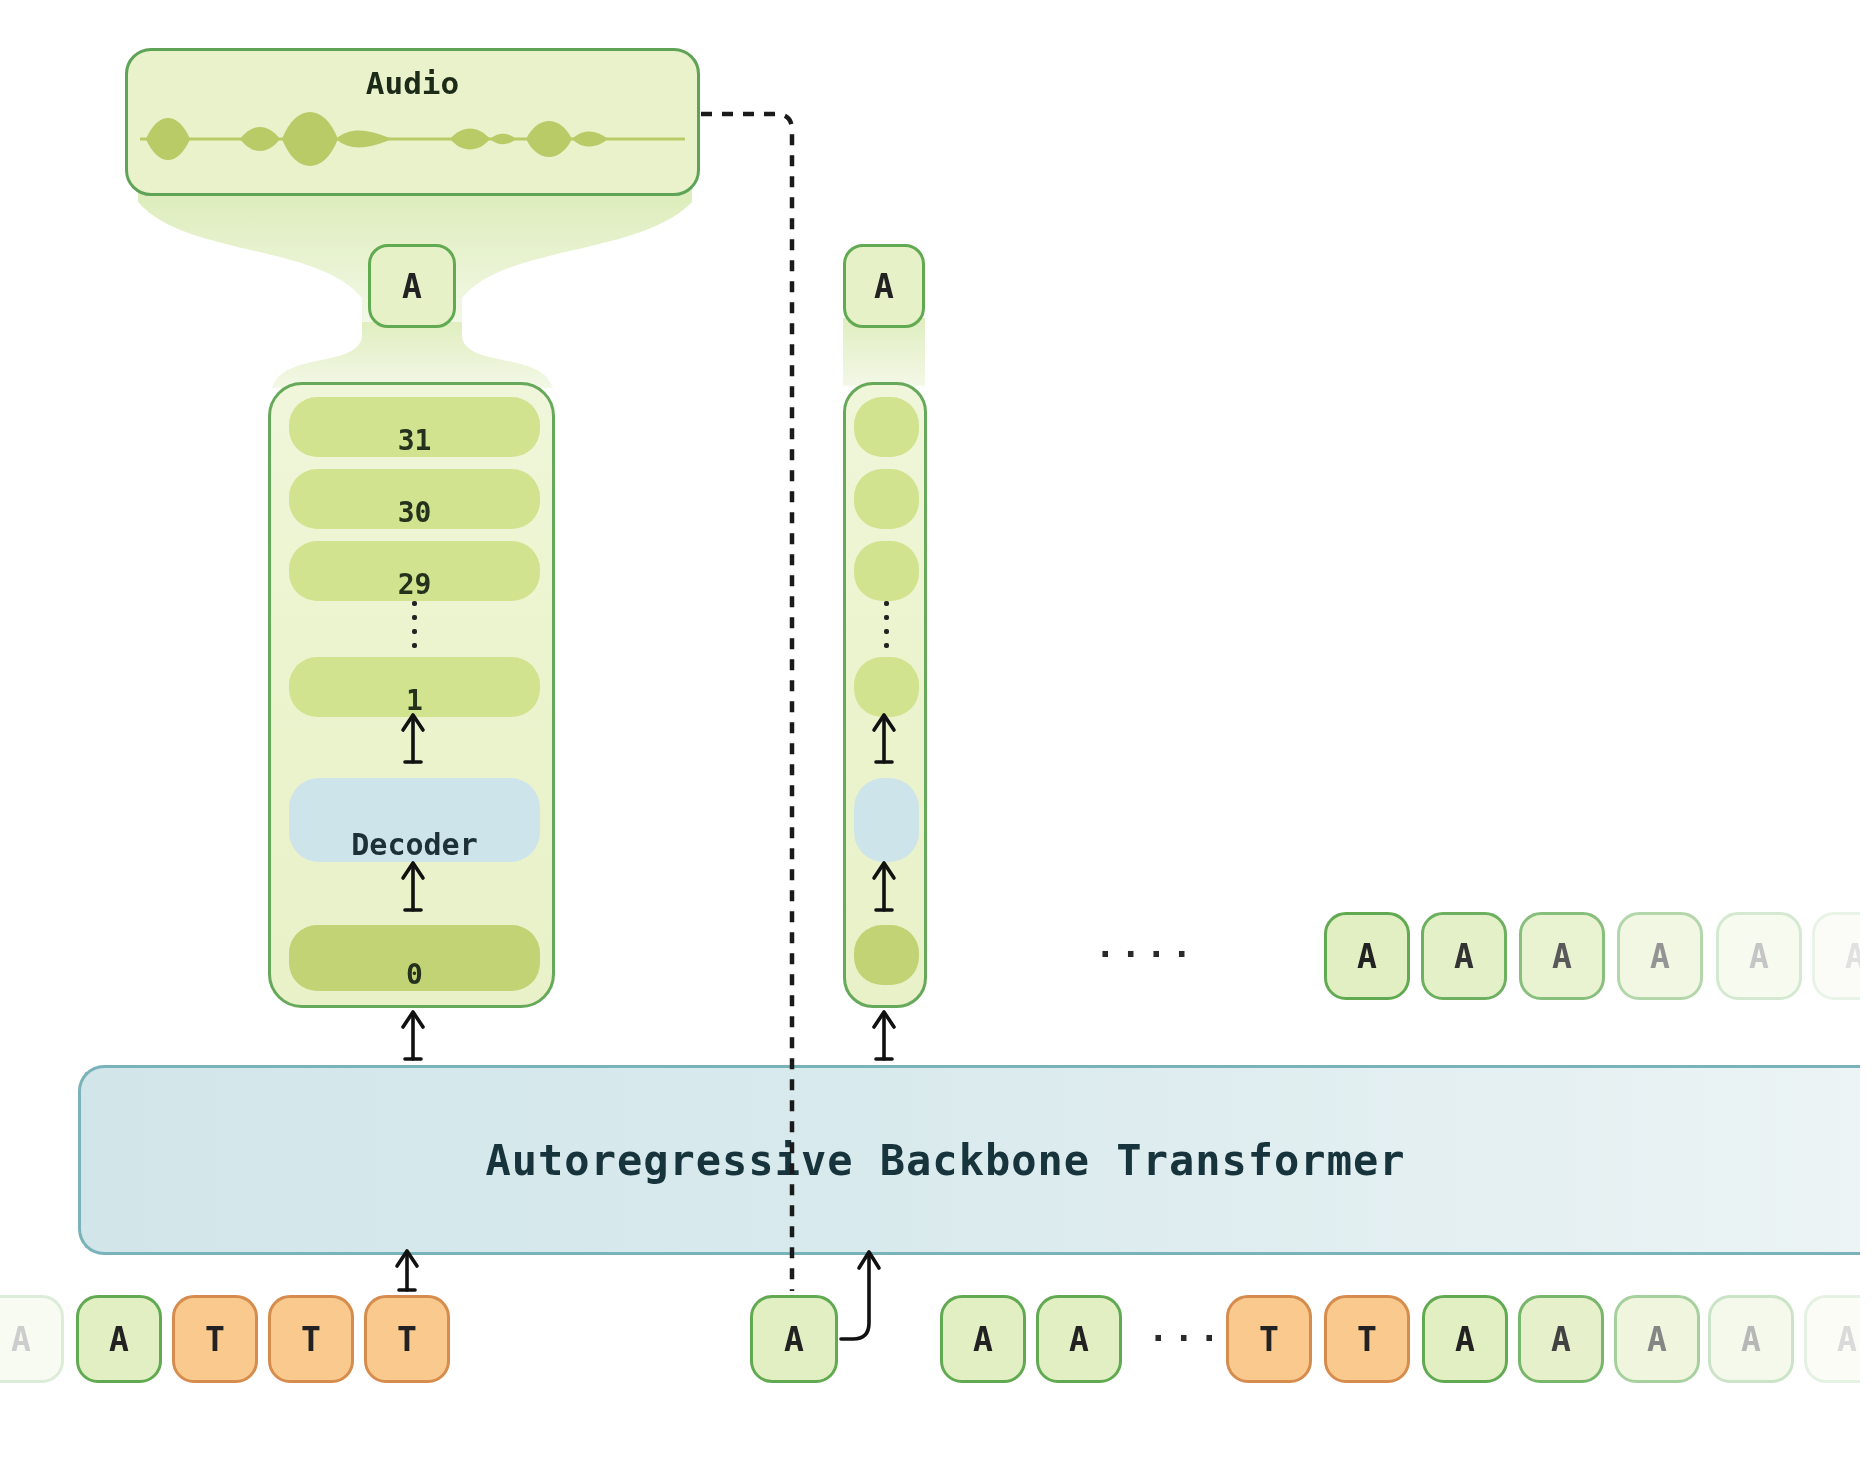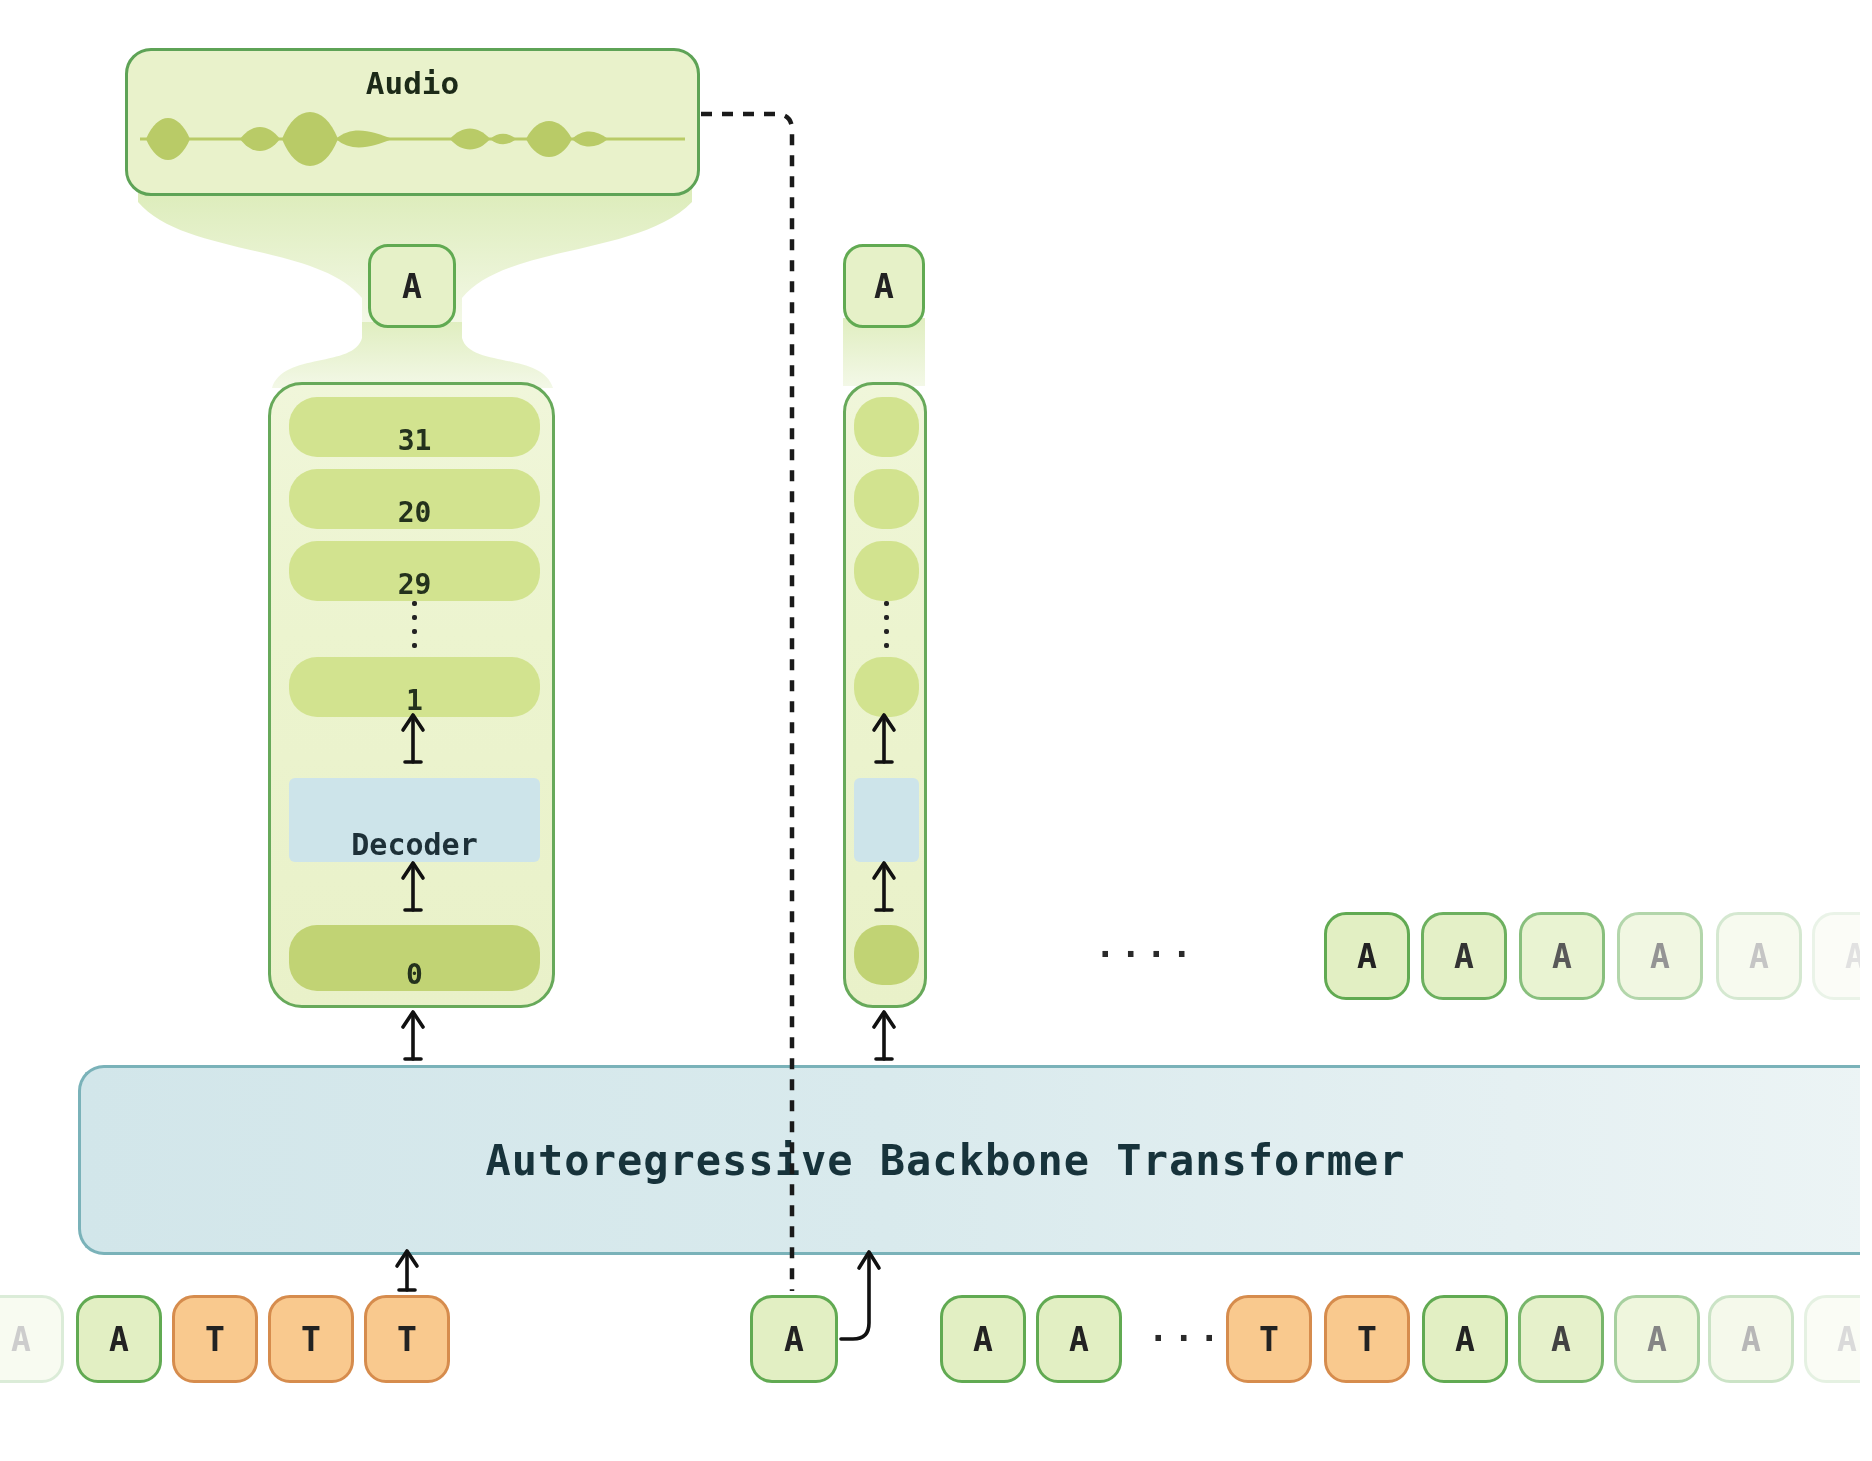--- a/index.html
+++ b/index.html
@@ -23,21 +23,21 @@
 
   
   .tok.feed{width:88px;height:84px;border-radius:20px;background:#e6f1c8;}
 
   
   .stack{position:absolute;box-sizing:border-box;border:3px solid #67a95a;border-radius:34px;
          background:linear-gradient(180deg,#f0f6da 0%,#ecf4cf 40%,#e9f1c9 100%);}
   .pill{position:absolute;background:#d2e38f;border-radius:28px;
         display:flex;align-items:flex-end;justify-content:center;
         font-size:28px;font-weight:bold;color:#24321d;}
-  .pill.blue{background:#cde4ea;border-radius:6px;font-size:30px;color:#1d3038;}
+  .pill.blue{background:#cde4ea;border-radius:30px;font-size:30px;color:#1d3038;}
   .pill.dark{background:#c1d374;}
 
   .vdots{position:absolute;display:flex;flex-direction:column;align-items:center;gap:9px;}
   .vdots i{width:5px;height:5px;border-radius:2px;background:#222;}
 
   .hdots{position:absolute;font-size:34px;font-weight:bold;color:#2a2a2a;letter-spacing:5px;}
 
   
   .transformer{position:absolute;left:78px;top:1065px;width:1794px;height:190px;box-sizing:border-box;
                background:linear-gradient(90deg,#d2e6ea 0%,#d9eaed 45%,#e5f0f2 80%,#ecf4f5 100%);
@@ -88,21 +88,21 @@
 
   <div class="tok green feed" style="left:368px;top:244px;">
     <span>A</span>
   </div>
 
   <div class="stack" style="left:268px;top:382px;width:287px;height:626px;">
     <div class="pill" style="left:18px;top:12px;width:251px;height:60px;">
       <span>31</span>
     </div>
     <div class="pill" style="left:18px;top:84px;width:251px;height:60px;">
-      <span>20</span>
+      <span>30</span>
     </div>
     <div class="pill" style="left:18px;top:156px;width:251px;height:60px;">
       <span>29</span>
     </div>
     <div class="vdots" style="left:141px;top:216px;">
         <i></i>
         <i></i>
         <i></i>
         <i></i>
       </div>

